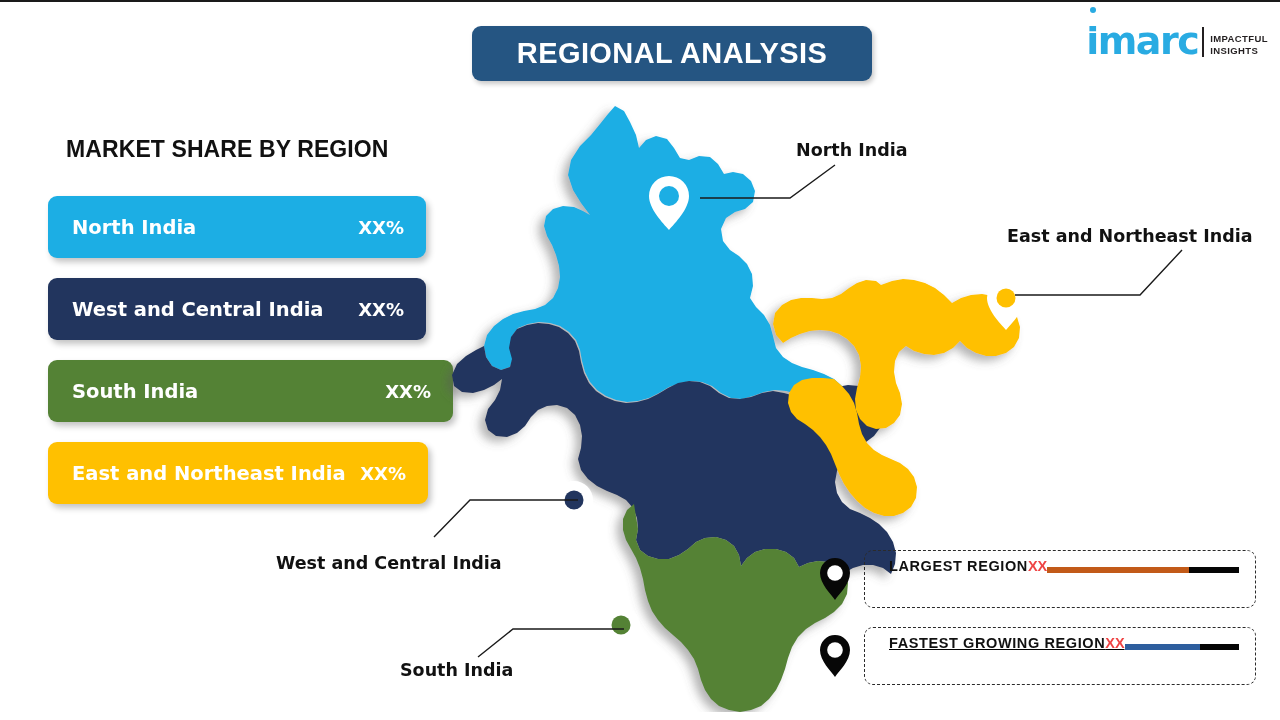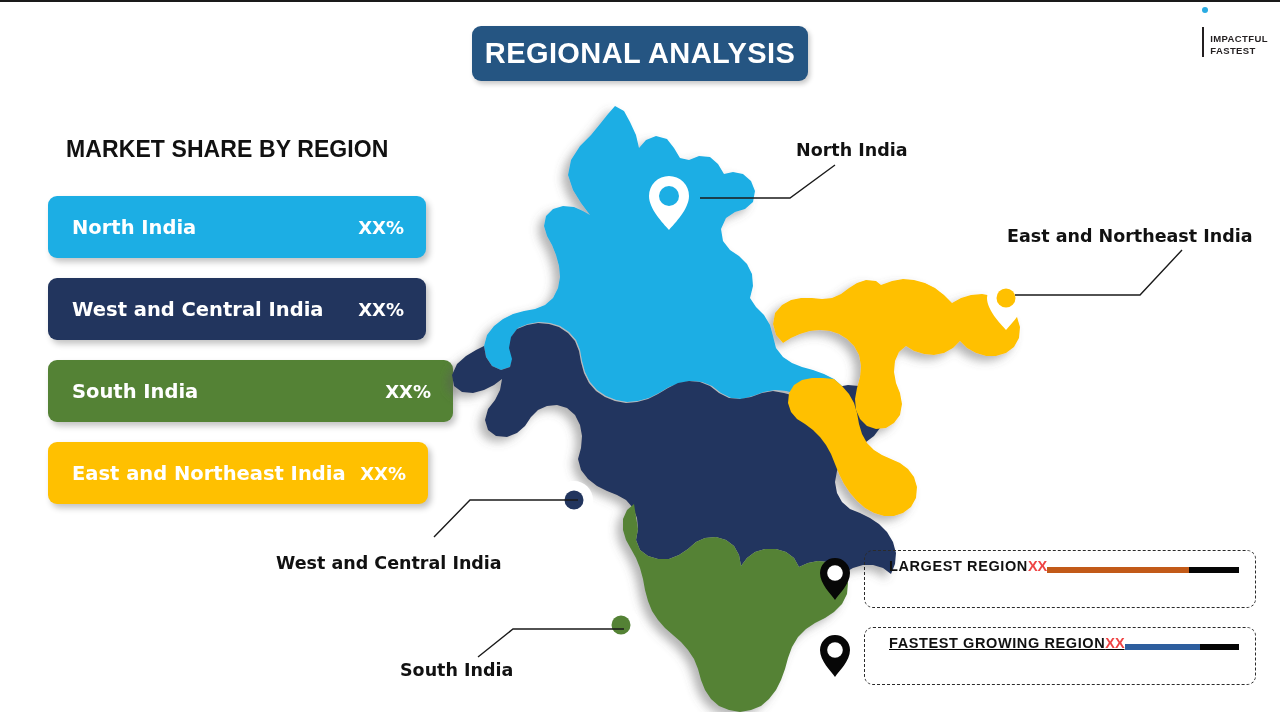--- a/index.html
+++ b/index.html
@@ -14,21 +14,21 @@
     width: 1280px; height: 720px;
     background: #ffffff;
     border-top: 2px solid #1a1a1a;
     overflow: hidden;
   }
 
   
   #title-banner {
     position: absolute;
     left: 472px; top: 24px;
-    width: 336px; height: 55px;
+    width: 400px; height: 55px;
     background: #255582;
     border-radius: 9px;
     display: flex; align-items: center; justify-content: center;
     box-shadow: 2px 3px 5px rgba(0,0,0,0.22);
   }
   #title-banner .txt {
     color: #ffffff;
     font-size: 29px;
     font-weight: bold;
     letter-spacing: 0.4px;
@@ -198,25 +198,26 @@
 </head>
 <body>
 
 <div id="stage">
 
   <div id="title-banner">
     <span class="txt">REGIONAL ANALYSIS</span>
   </div>
 
   <div id="logo">
+    <span class="imarc-word" style="color: rgb(41, 171, 226);">imarc</span>
     <span class="imarc-dot" style="color: rgb(41, 171, 226); background: rgb(41, 171, 226);"></span>
     <span class="divider"></span>
     <span class="tagline">
       <span>IMPACTFUL</span>
-      <span>FASTEST</span>
+      <span>INSIGHTS</span>
     </span>
   </div>
 
   <div id="legend-panel">
     <div id="legend-title">MARKET SHARE BY REGION</div>
 
     <div class="legend-row" id="legend-row-0" style="background: rgb(28, 174, 228);">
       <span class="lbl">North India</span>
       <span class="val">XX%</span>
     </div>

